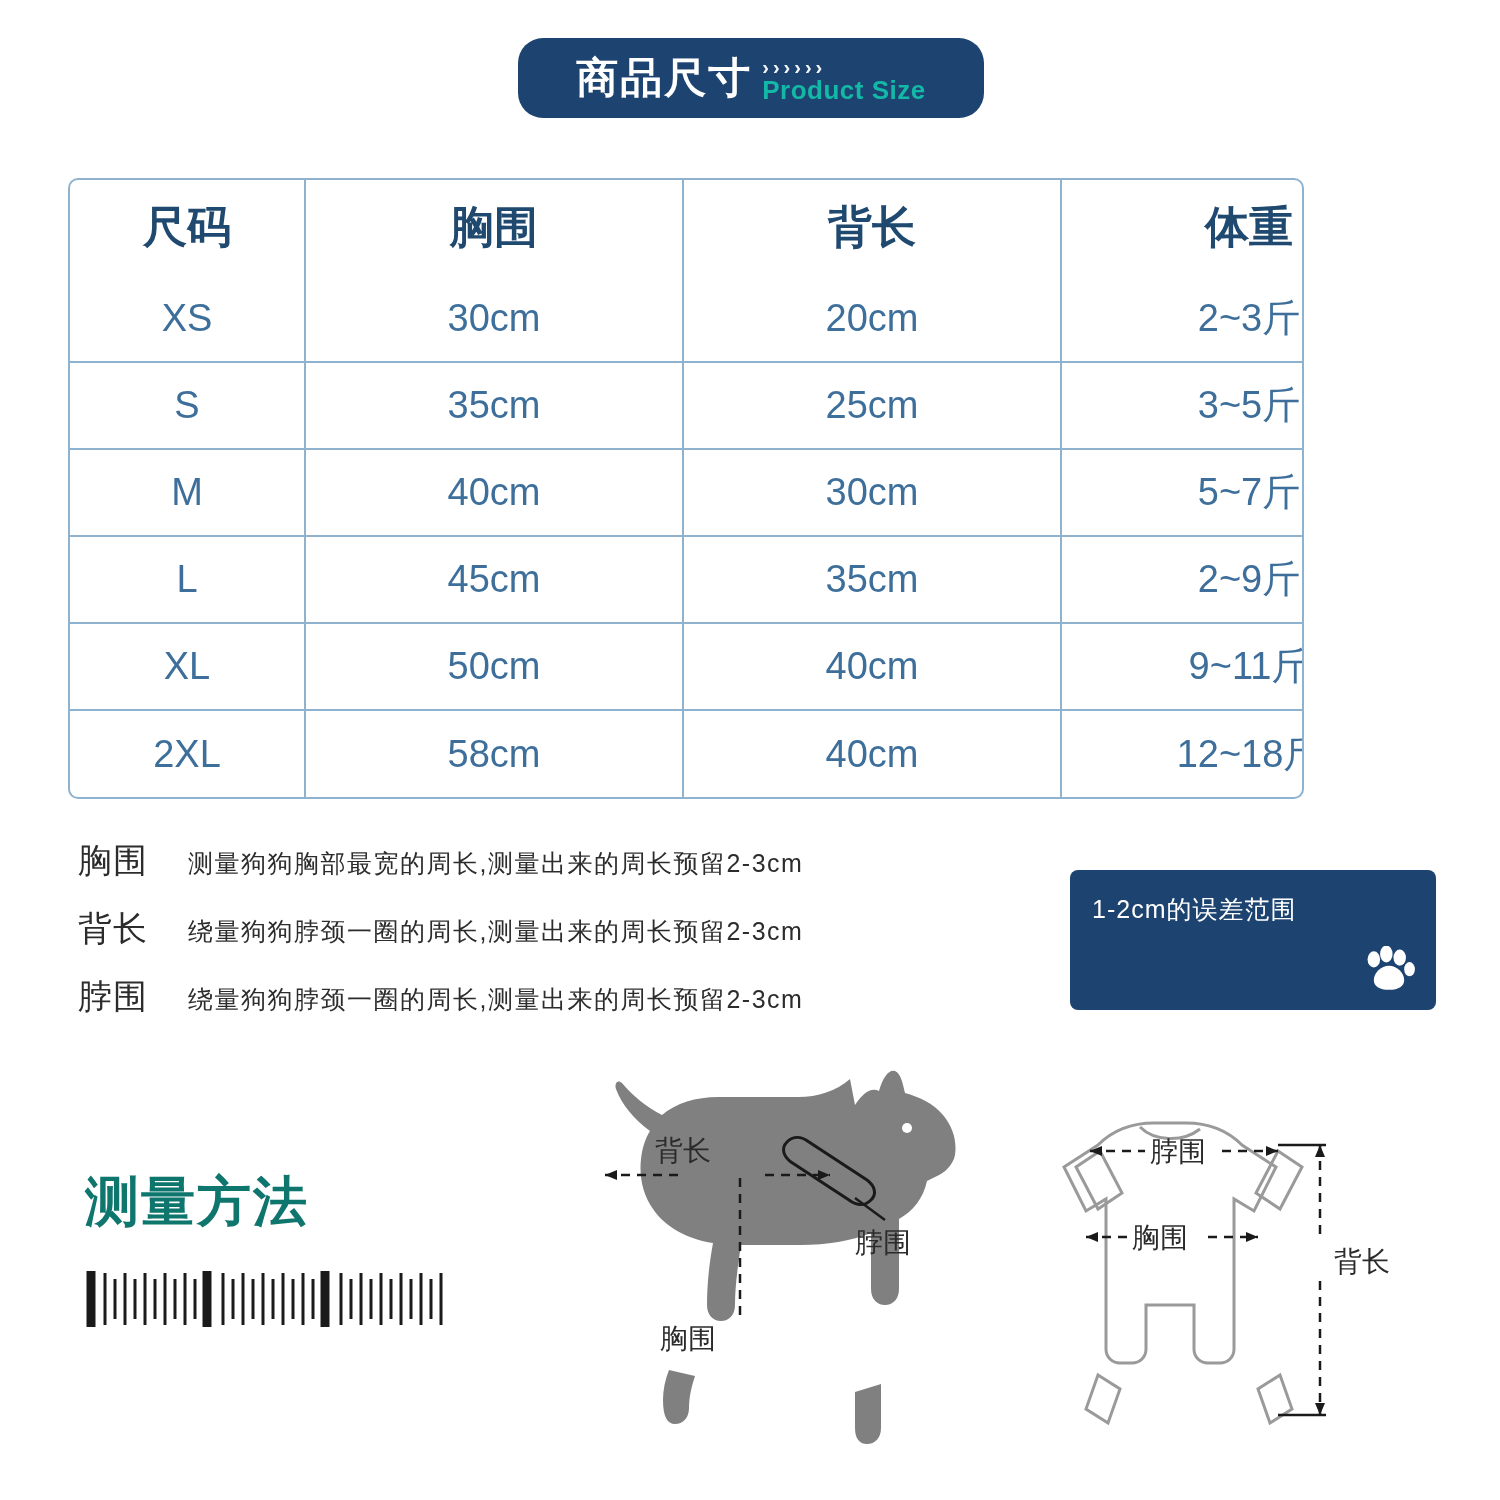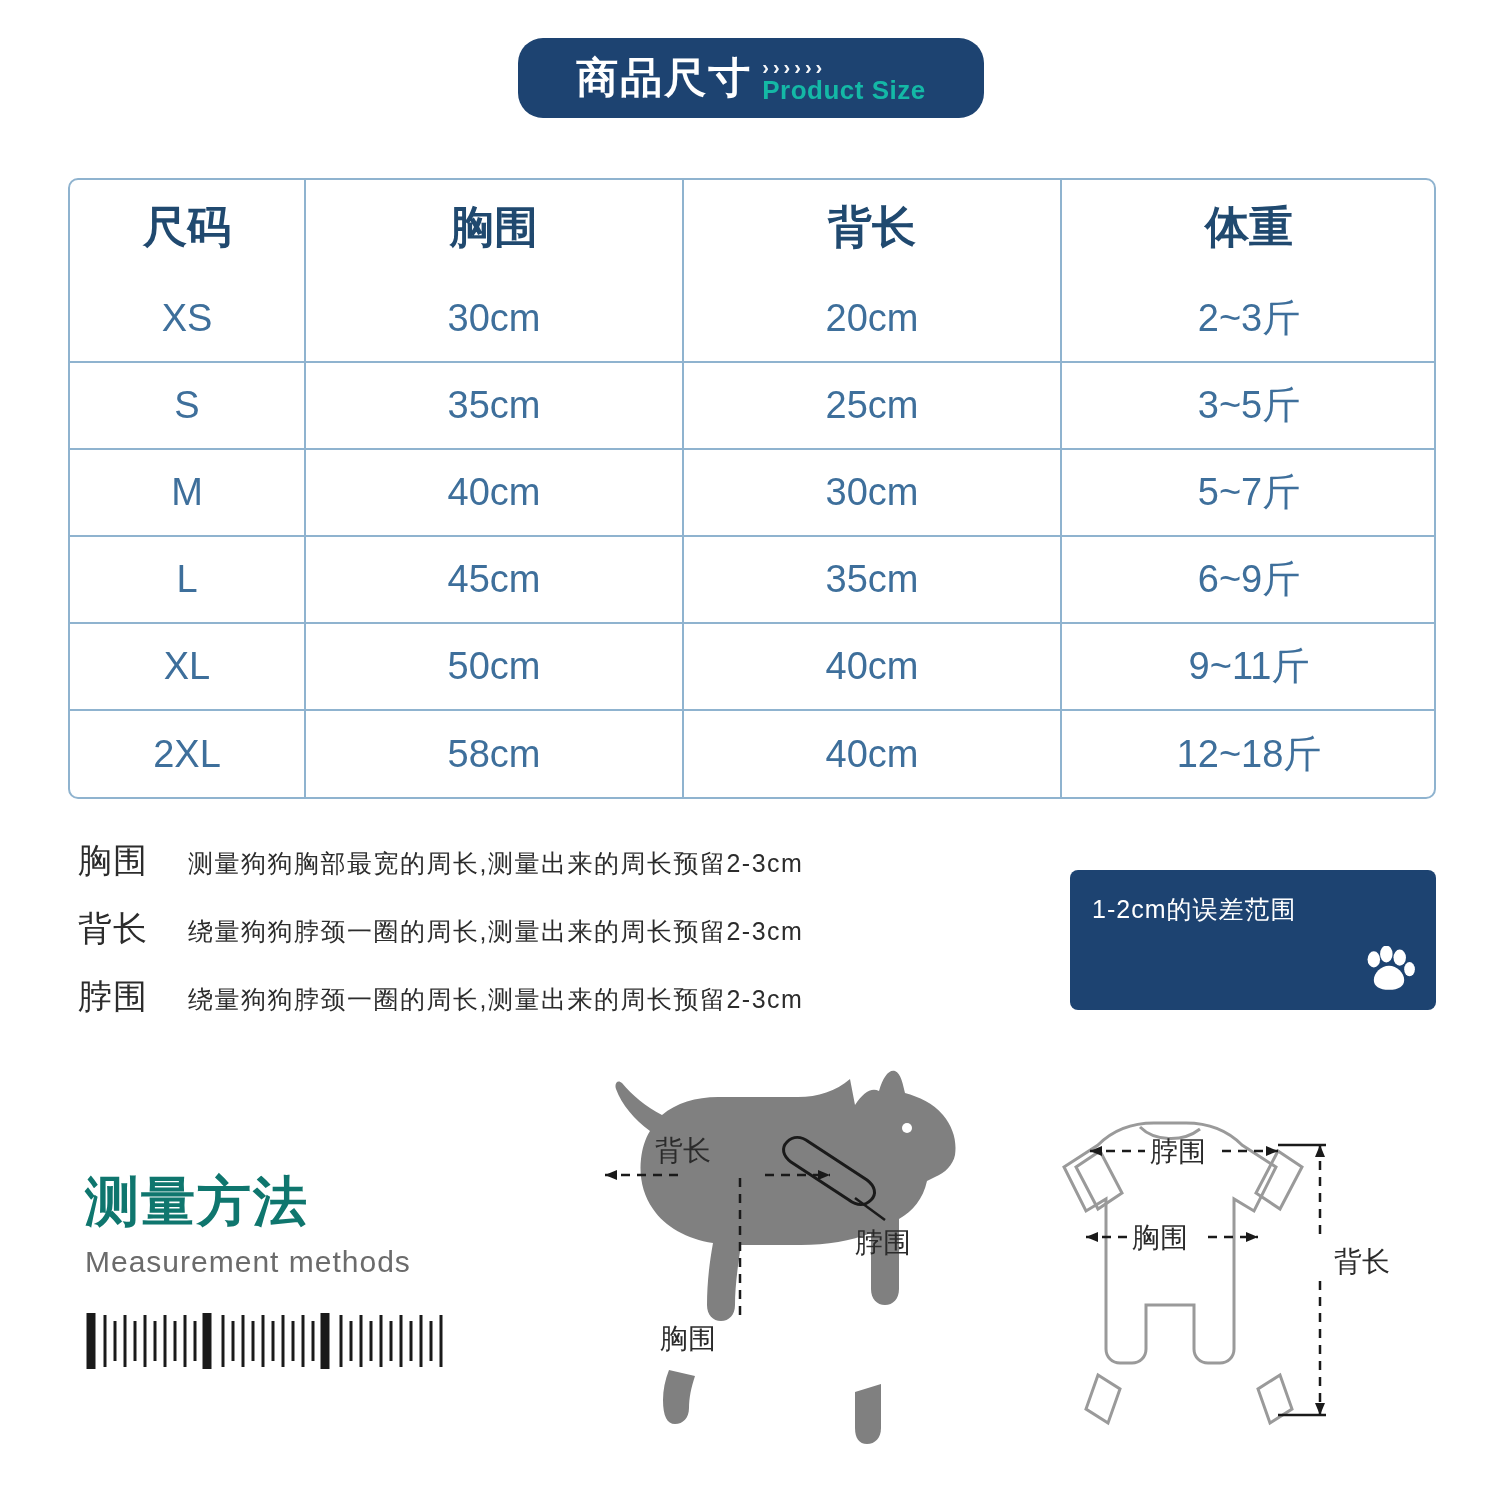--- a/index.html
+++ b/index.html
@@ -53,21 +53,21 @@
     font-size: 26px;
     font-weight: bold;
     line-height: 26px;
     letter-spacing: .5px;
   }
 
   
   .table-wrap {
     position: absolute;
     left: 68px; top: 178px;
-    width: 1368px;
+    width: 1236px;
     border: 2px solid #8fb3cf;
     border-radius: 10px;
     overflow: hidden;
     background: #fff;
   }
   table.size {
     border-collapse: collapse;
     width: 100%;
     table-layout: fixed;
   }
@@ -228,21 +228,21 @@
         <tr>
           <td class="size-cell">M</td>
           <td>40cm</td>
           <td>30cm</td>
           <td>5~7斤</td>
         </tr>
         <tr>
           <td class="size-cell">L</td>
           <td>45cm</td>
           <td>35cm</td>
-          <td>6~9斤</td>
+          <td>2~9斤</td>
         </tr>
         <tr>
           <td class="size-cell">XL</td>
           <td>50cm</td>
           <td>40cm</td>
           <td>9~11斤</td>
         </tr>
         <tr>
           <td class="size-cell">2XL</td>
           <td>58cm</td>
@@ -274,21 +274,20 @@
       <ellipse cx="13" cy="15" rx="7" ry="9" fill="#ffffff"></ellipse>
       <ellipse cx="27" cy="9" rx="7" ry="9.5" fill="#ffffff"></ellipse>
       <ellipse cx="42" cy="13" rx="7" ry="9" fill="#ffffff"></ellipse>
       <ellipse cx="53" cy="26" rx="6" ry="8" fill="#ffffff"></ellipse>
       <path d="M30 22c9 0 17 8 17 16 0 7-6 11-17 11S13 45 13 38c0-8 8-16 17-16z" fill="#ffffff"></path>
     </svg>
   </div>
 
   <div class="mm">
     <div class="mm-cn">测量方法</div>
-    <div class="mm-en">Measurement methods</div>
     <svg class="ruler" width="390" height="70" viewBox="0 0 390 70">
       <g stroke="#1a1a1a">
         <line x1="6" y1="6" x2="6" y2="62" stroke-width="9"></line>
         <line x1="20" y1="8" x2="20" y2="60" stroke-width="3"></line>
         <line x1="30" y1="14" x2="30" y2="54" stroke-width="3"></line>
         <line x1="40" y1="8" x2="40" y2="60" stroke-width="3"></line>
         <line x1="50" y1="14" x2="50" y2="54" stroke-width="3"></line>
         <line x1="60" y1="8" x2="60" y2="60" stroke-width="3"></line>
         <line x1="70" y1="14" x2="70" y2="54" stroke-width="3"></line>
         <line x1="80" y1="8" x2="80" y2="60" stroke-width="3"></line>

